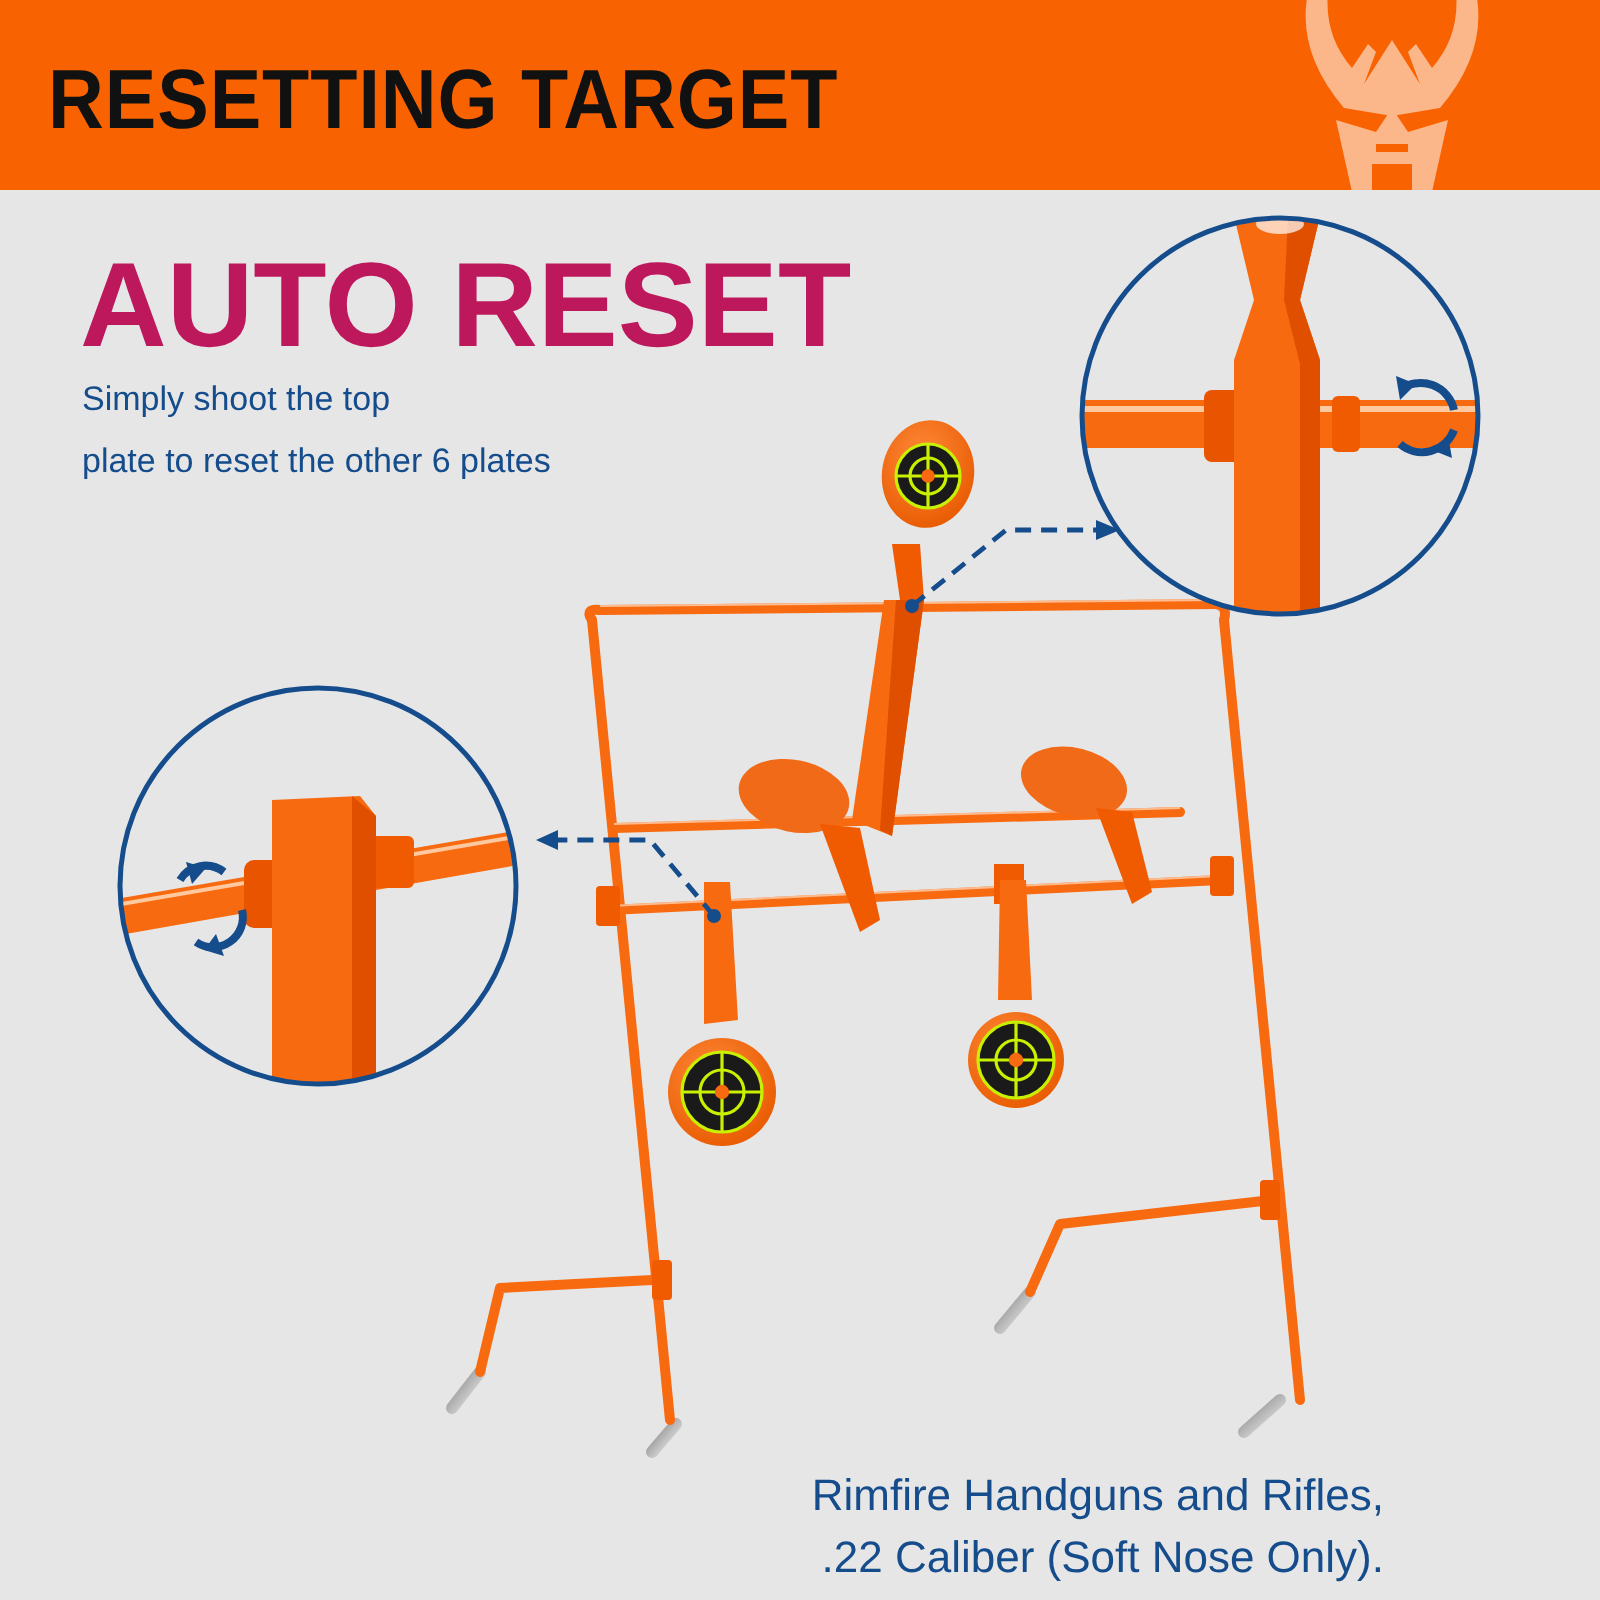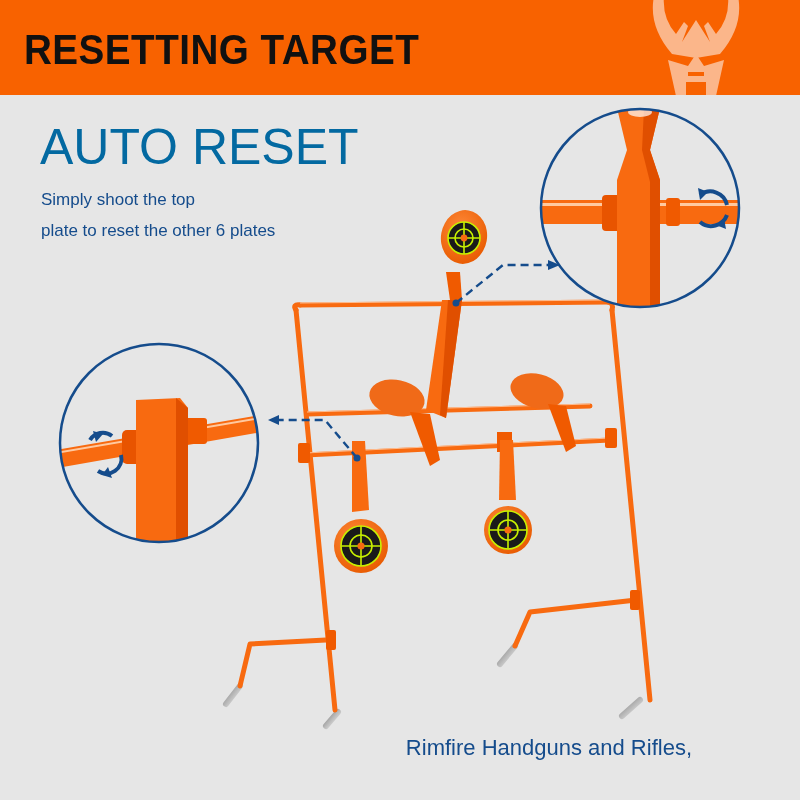--- a/index.html
+++ b/index.html
@@ -1,21 +1,21 @@
 <!DOCTYPE html>
 <html><head>
 <meta charset="utf-8">
 <style>
   html, body { margin: 0; padding: 0; }
   body { width: 800px; height: 800px; overflow: hidden; background: #e6e6e6; font-family: "Liberation Sans", sans-serif; }
   .canvas { position: relative; width: 704px; height: 800px; background: #e6e6e6; }
   .header { position: absolute; left: 0; top: 0; width: 800px; height: 95px; background: #f86200; overflow: hidden; }
   .header-title { position: absolute; left: 24px; top: 26px; font-family: "Liberation Sans", sans-serif; font-weight: 700; font-size: 42px; color: #111; letter-spacing: 0.5px; transform: scaleX(0.92); transform-origin: left; white-space: nowrap; }
   .logo { position: absolute; left: 640px; top: -4px; width: 112px; height: 100px; }
-  .headline { position: absolute; left: 40px; top: 118px; font-weight: 400; font-size: 50px; color: #0369a1; letter-spacing: 0px; white-space: nowrap; }
+  .headline { position: absolute; left: 40px; top: 118px; font-weight: 700; font-size: 60px; color: #be185d; letter-spacing: 0px; white-space: nowrap; }
   .subtext { position: absolute; left: 41px; top: 184px; font-size: 17px; line-height: 31px; color: #154c8c; }
   .subtext div { white-space: nowrap; }
   .footnote { position: absolute; right: 12px; top: 732px; font-size: 22px; line-height: 31px; color: #154c8c; text-align: right; }
   .footnote div { white-space: nowrap; }
   svg.scene { position: absolute; left: 0; top: 0; }
 </style>
 </head>
 <body>
 
 <div class="canvas">
@@ -170,14 +170,15 @@
         <path d="M90 440 A15 15 0 0 1 112 436"></path>
         <path d="M121 455 A15 15 0 0 1 98 471"></path>
       </g>
       <path d="M93 431 L103 434 L96 442 Z" fill="#154c8c"></path>
       <path d="M112 478 L102 475 L108 467 Z" fill="#154c8c"></path>
     </g>
   </svg>
 
   <div class="footnote">
     <div>Rimfire Handguns and Rifles,</div>
+    <div>.22 Caliber (Soft Nose Only).</div>
   </div>
 </div>
 
 </body></html>

